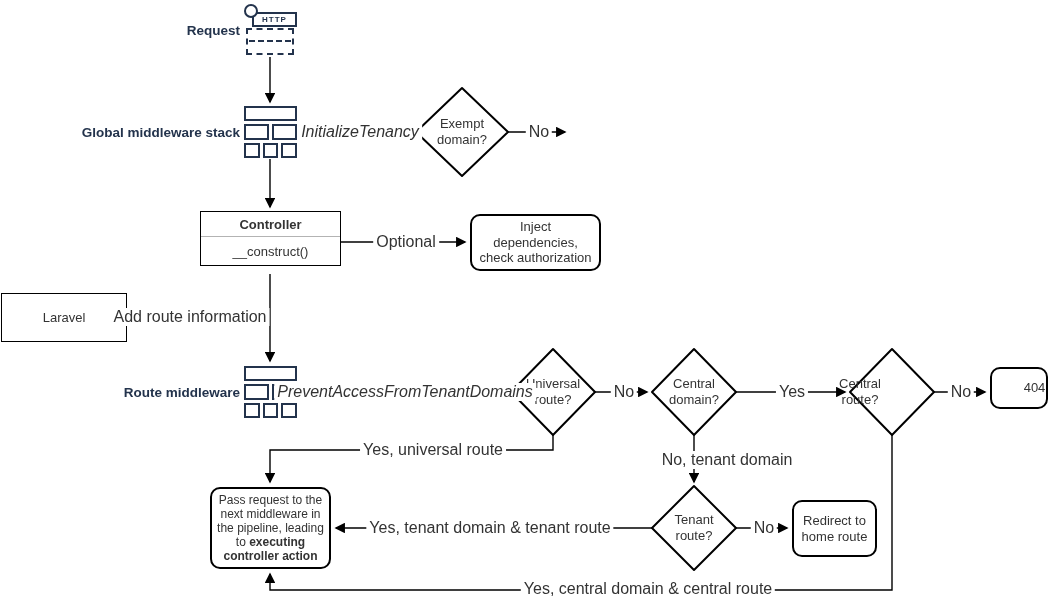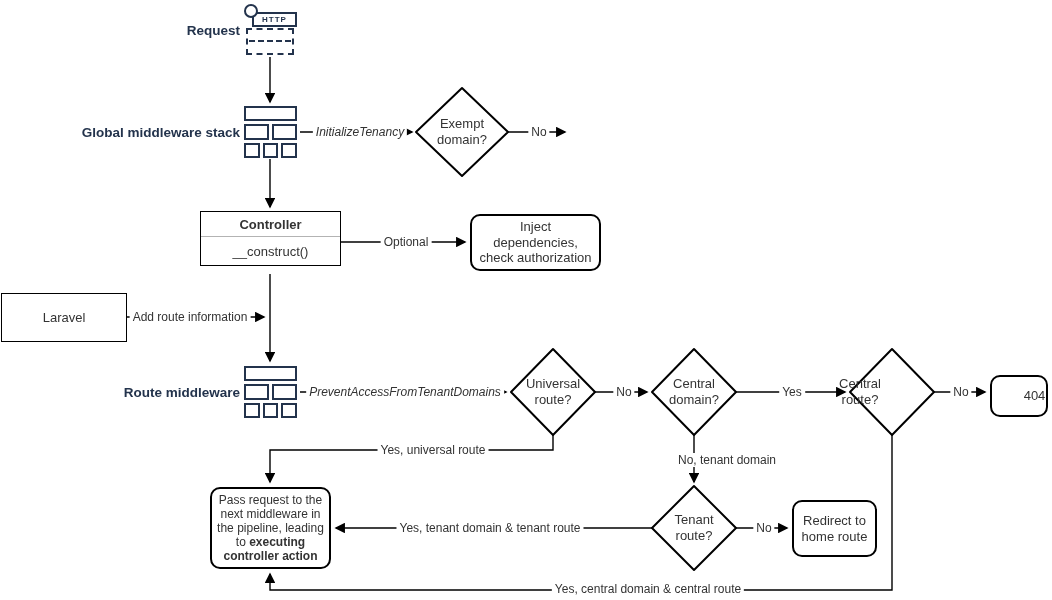--- a/index.html
+++ b/index.html
@@ -34,21 +34,21 @@
 
   
   .diamond-label {
     position:absolute; transform:translate(-50%,-50%); text-align:center;
     font-size:13px; color:#333; line-height:1.25;
   }
 
   
   .edge-label {
     position:absolute; transform:translate(-50%,-50%); background:#fff; padding:0 3px;
-    font-size:12px; color:#333; white-space:nowrap;
+    font-size:16px; color:#333; white-space:nowrap;
   }
   .edge-label.it { font-style:italic; }
 
   
   .side-label {
     position:absolute; font-weight:bold; color:#23334c; font-size:13.5px; text-align:right;
   }
 
   
   .mw-icon {
@@ -178,21 +178,21 @@
   </div>
 
   <div class="node" style="left:470px; top:214px; width:131px; height:57px;">
     <span>Inject dependencies, check authorization</span>
   </div>
 
   <div class="node square" style="left:1px; top:293px; width:126px; height:49px;">
     <span>Laravel</span>
   </div>
 
-  <div class="node" style="left:990px; top:375px; width:58px; height:42px;padding-left:35px;">
+  <div class="node" style="left:990px; top:367px; width:58px; height:42px;padding-left:35px;">
     <span>404</span>
   </div>
 
   <div class="node" style="left:792px; top:500px; width:85px; height:57px;">
     <span>Redirect to home route</span>
   </div>
 
   <div class="node" style="left:210px; top:487px; width:121px; height:82px;">
     <span class="pass-text"><span>Pass request to the next middleware in the pipeline, leading to </span><b>executing controller action</b></span>
   </div>

